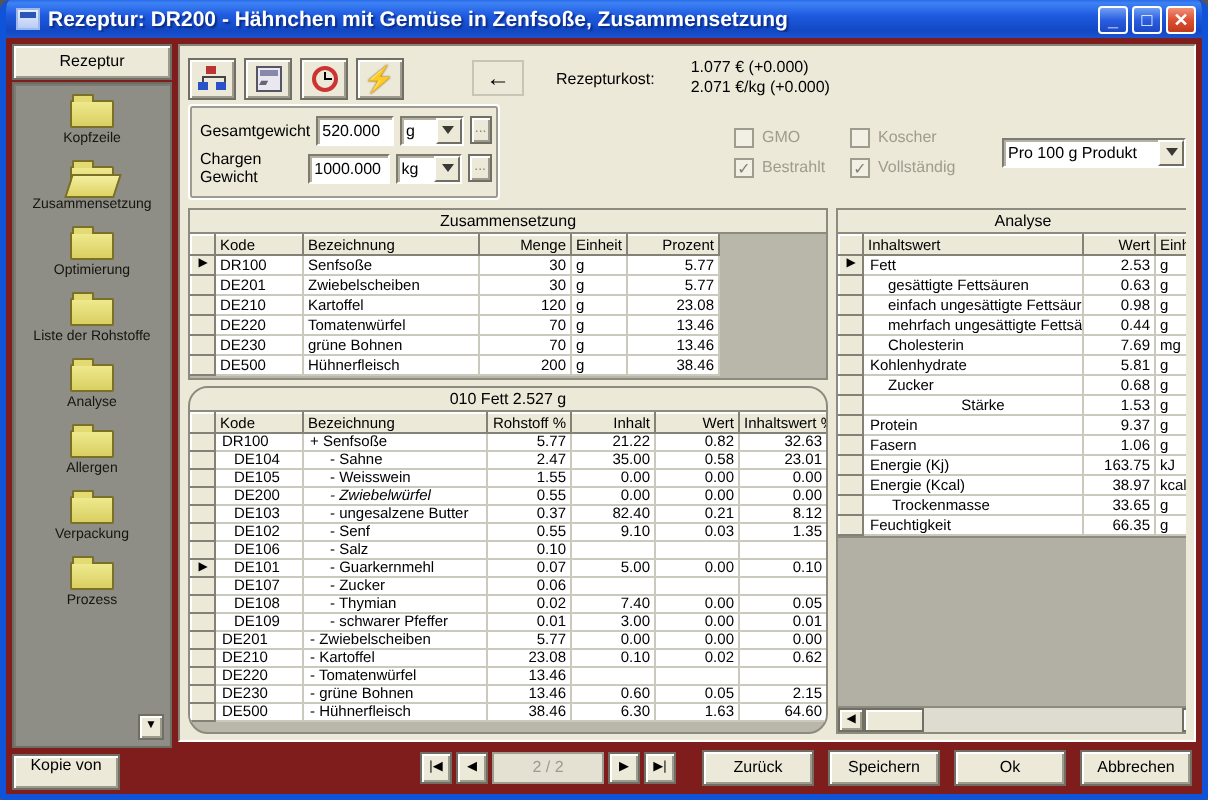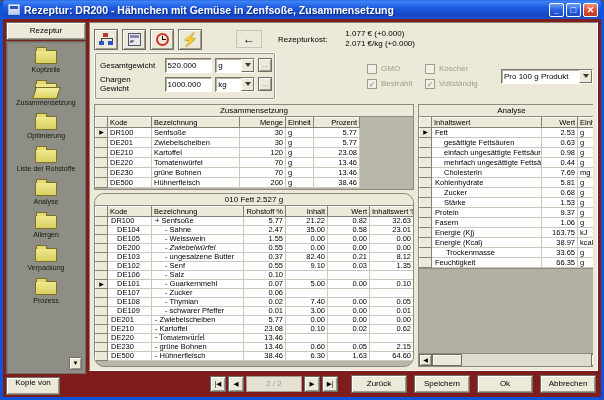--- a/index.html
+++ b/index.html
@@ -56,21 +56,21 @@
   .ic-calc:before { content:""; position:absolute; inset:1px 1px auto 1px; height:3px; background:#88a; }
   .ic-calc:after { content:"▰"; position:absolute; left:1px; top:3px; font-size:6px; color:#667; }
   .ic-clock { width:13px; height:13px; border:2px solid #c33; border-radius:50%; position:relative; }
   .ic-clock:before { content:""; position:absolute; left:4px; top:1px; width:1px; height:4px; background:#000; }
   .ic-clock:after { content:""; position:absolute; left:4px; top:4px; width:4px; height:1px; background:#000; }
   .ic-bolt { color:#e8d000; font-size:13px; line-height:13px; text-shadow:0 0 1px #555; font-weight:bold; }
   .ic-arrow { font-size:12px; font-weight:bold; line-height:12px; }
 
   
   .settings-row { height:48px; flex:0 0 48px; display:flex; }
-  .weight-box { width:182px; border:1px solid #fff; box-shadow:0 0 0 1px #9e9c8e inset; border-radius:2px; padding:4px 3px 3px 5px; display:flex; flex-direction:column; gap:3px; }
+  .weight-box { width:156px; border:1px solid #fff; box-shadow:0 0 0 1px #9e9c8e inset; border-radius:2px; padding:4px 3px 3px 5px; display:flex; flex-direction:column; gap:3px; }
   .w-row { display:flex; align-items:center; height:16px; gap:3px; }
   .w-label { width:62px; font-size:8px; }
   .tfield { width:48px; height:15px; background:#fff; border:1px solid; border-color:#7d7b6e #fff #fff #7d7b6e; box-shadow:inset 1px 1px 0 #b5b2a4; padding:2px 2px 0; font-size:8px; }
   .combo { height:15px; background:#fff; border:1px solid; border-color:#7d7b6e #fff #fff #7d7b6e; box-shadow:inset 1px 1px 0 #b5b2a4; display:flex; align-items:center; }
   .combo .val { flex:1; padding:0 2px; font-size:8px; }
   .combo .drop { width:13px; height:13px; background:#ECE9D8; border:1px solid #fff; border-right-color:#716f64; border-bottom-color:#716f64; display:flex; align-items:center; justify-content:center; }
   .tri { width:0; height:0; border:3px solid transparent; border-top:4px solid #3a3a34; margin-top:3px; }
   .unit-combo { width:40px; }
   .dots-btn { width:14px; height:14px; font-size:7px; line-height:12px; color:#8a887c; }
   .flags { flex:1; display:flex; align-items:center; justify-content:flex-end; gap:0; }
@@ -460,21 +460,21 @@
                         <td style="padding-left: 3px;">DE210</td>
                         <td style="padding-left: 3px;">- Kartoffel</td>
                         <td class="num">23.08</td>
                         <td class="num">0.10</td>
                         <td class="num">0.02</td>
                         <td class="num">0.62</td>
                       </tr>
                       <tr>
                         <td class="sel"></td>
                         <td style="padding-left: 3px;">DE220</td>
-                        <td style="padding-left: 3px; font-family: Liberation Serif, serif;">- Tomatenwürfel</td>
+                        <td style="padding-left: 3px;">- Tomatenwürfel</td>
                         <td class="num">13.46</td>
                         <td class="num"></td>
                         <td class="num"></td>
                         <td class="num"></td>
                       </tr>
                       <tr>
                         <td class="sel"></td>
                         <td style="padding-left: 3px;">DE230</td>
                         <td style="padding-left: 3px;">- grüne Bohnen</td>
                         <td class="num">13.46</td>
@@ -551,21 +551,21 @@
                         <td>g</td>
                       </tr>
                       <tr>
                         <td class="sel"></td>
                         <td style="padding-left: 12px;">Zucker</td>
                         <td class="num">0.68</td>
                         <td>g</td>
                       </tr>
                       <tr>
                         <td class="sel"></td>
-                        <td style="padding-left: 12px;">Stärke</td>
+                        <td style="padding-left: 12px; text-align: center;">Stärke</td>
                         <td class="num">1.53</td>
                         <td>g</td>
                       </tr>
                       <tr>
                         <td class="sel"></td>
                         <td style="padding-left: 3px;">Protein</td>
                         <td class="num">9.37</td>
                         <td>g</td>
                       </tr>
                       <tr>

